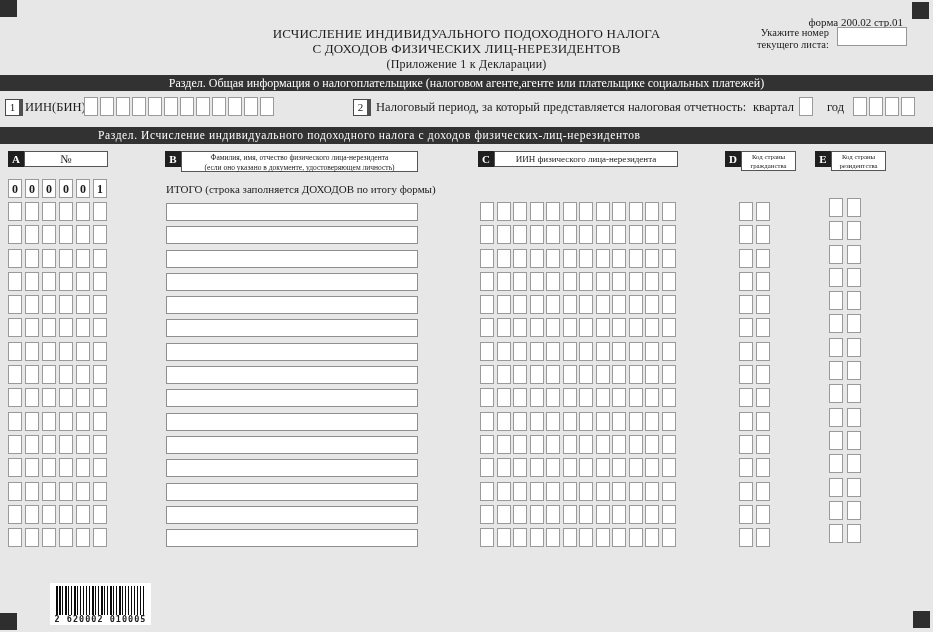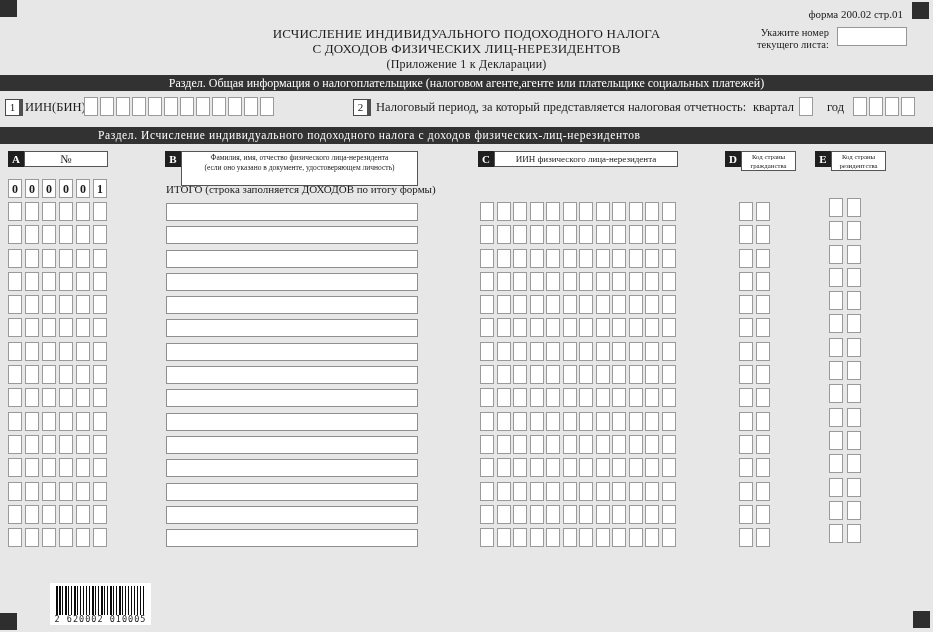--- a/index.html
+++ b/index.html
@@ -6,57 +6,57 @@
   body{
     width:933px;height:632px;
     background:#e6e7e6;
     font-family:"Liberation Serif","DejaVu Serif",serif;
     color:#1c1c1c;
     position:relative;
     overflow:hidden;
   }
   .abs{position:absolute;}
   .corner{width:17px;height:17px;background:#2e2e2e;}
-  .form-ref{top:8px;right:30px;font-size:11px;}
+  .form-ref{top:16px;right:30px;font-size:11px;}
   .title{left:0;width:100%;text-align:center;font-size:13px;letter-spacing:.2px;}
   .title.small{font-size:12px;}
   .sheet-note{left:757px;top:27px;font-size:10.5px;line-height:12px;text-align:right;}
   .sheet-input{left:837px;top:27px;width:68px;height:17px;background:#fff;border:1px solid #979797;}
   .bar{left:0;width:933px;background:#323232;color:#fff;font-weight:normal;}
   .bar1{top:75px;height:16px;font-size:12px;text-align:center;line-height:16px;}
   .bar2{top:127px;height:17px;font-size:11.5px;line-height:17px;padding-left:98px;box-sizing:border-box;letter-spacing:.6px;}
   .numbox{width:13px;height:15px;background:#fff;border:1px solid #4a4a4a;border-right:4px solid #4f4f4f;
     text-align:center;font-size:11px;line-height:15px;}
   .flabel{font-size:12.5px;}
   .cellgroup{display:flex;gap:2px;}
   .cell{width:14px;height:19px;background:#fff;border:1px solid #9a9a9a;box-sizing:border-box;}
   .cell.filled{font-weight:bold;font-size:12px;text-align:center;line-height:18px;}
   .gap3{gap:3px;}
   .gap25{gap:2.5px;}
   .gap4{gap:4px;}
   .letterbox{width:16px;height:16px;background:#1f1f1f;color:#fff;font-weight:bold;font-size:11px;
     text-align:center;line-height:16px;}
   .hdrbox{background:#fff;border:1px solid #555;box-sizing:border-box;text-align:center;}
   .hdr-a{left:24px;top:151px;width:84px;height:16px;font-size:12px;line-height:15px;}
-  .hdr-b{left:181px;top:151px;width:237px;height:35px;font-size:7.5px;line-height:9.5px;padding-top:1px;}
+  .hdr-b{left:181px;top:151px;width:237px;height:21px;font-size:7.5px;line-height:9.5px;padding-top:1px;}
   .hdr-c{left:494px;top:151px;width:184px;height:16px;font-size:9px;line-height:15px;}
   .hdr-de{width:55px;height:20px;font-size:6.8px;line-height:8.8px;padding-top:1px;}
   .itogo-label{left:166px;top:183px;font-size:11px;}
   #rows{left:0;top:202px;display:flex;flex-direction:column;gap:4.3px;}
   .trow{position:relative;height:19px;width:933px;}
   .trow .a{position:absolute;left:8px;top:0;}
   .trow .b{position:absolute;left:166px;top:1px;width:250px;height:16px;background:#fff;border:1px solid #8f8f8f;}
   .trow .c{position:absolute;left:480px;top:0;}
   .trow .d{position:absolute;left:739px;top:0;}
   .trow .e{position:absolute;left:829px;top:-4px;}
   .barcode{left:50px;top:583px;width:101px;height:42px;background:#fff;}
   .barcode-bars{position:absolute;left:6px;top:3px;width:89px;height:29px;
     background:repeating-linear-gradient(90deg,#0a0a0a 0 1.5px,#fff 1.5px 3px,#0a0a0a 3px 4.5px,#fff 4.5px 6px,#0a0a0a 6px 6.8px,#fff 6.8px 9px);}
   .barcode-digits{position:absolute;left:0;bottom:1px;width:100%;text-align:center;
-    font-family:"DejaVu Sans Mono",monospace;font-size:8.5px;letter-spacing:1px;}
+    font-family:"DejaVu Sans Mono",monospace;font-size:8.5px;letter-spacing:1px;font-weight:bold;}
 </style>
 </head>
 <body>
 
 <div class="abs corner" style="left:0;top:0;"></div>
 <div class="abs corner" style="left:912px;top:2px;"></div>
 <div class="abs corner" style="left:0;top:613px;"></div>
 <div class="abs corner" style="left:913px;top:611px;"></div>
 
 <div class="abs form-ref">форма 200.02 стр.01</div>

